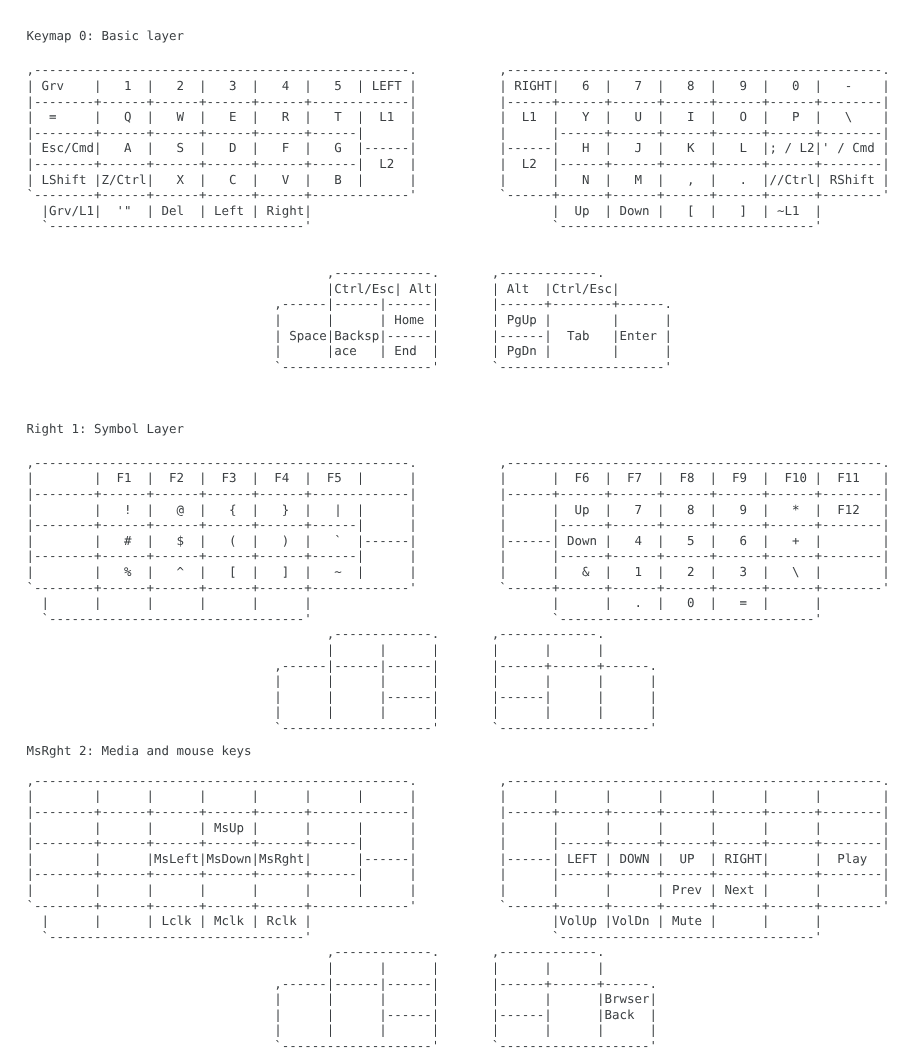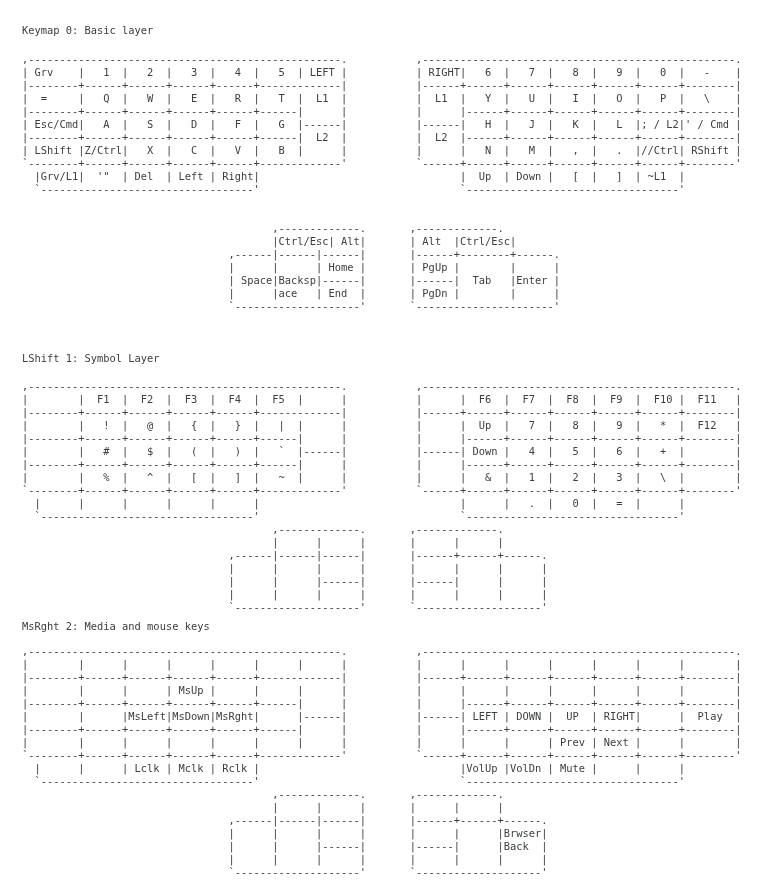--- a/index.html
+++ b/index.html
@@ -46,21 +46,21 @@
                                         ,-------------.       ,-------------.
                                         |Ctrl/Esc| Alt|       | Alt  |Ctrl/Esc|
                                  ,------|------|------|       |------+--------+------.
                                  |      |      | Home |       | PgUp |        |      |
                                  | Space|Backsp|------|       |------|  Tab   |Enter |
                                  |      |ace   | End  |       | PgDn |        |      |
                                  `--------------------'       `----------------------'</pre>
   </section>
 
   <section class="sec-1">
-    <div class="km-title">LShift 1: Symbol Layer</div>
+    <div class="km-title">Right 1: Symbol Layer</div>
     <pre class="km-ascii">,--------------------------------------------------.           ,--------------------------------------------------.
 |        |  F1  |  F2  |  F3  |  F4  |  F5  |      |           |      |  F6  |  F7  |  F8  |  F9  |  F10 |  F11   |
 |--------+------+------+------+------+-------------|           |------+------+------+------+------+------+--------|
 |        |   !  |   @  |   {  |   }  |   |  |      |           |      |  Up  |   7  |   8  |   9  |   *  |  F12   |
 |--------+------+------+------+------+------|      |           |      |------+------+------+------+------+--------|
 |        |   #  |   $  |   (  |   )  |   `  |------|           |------| Down |   4  |   5  |   6  |   +  |        |
 |--------+------+------+------+------+------|      |           |      |------+------+------+------+------+--------|
 |        |   %  |   ^  |   [  |   ]  |   ~  |      |           |      |   &amp;  |   1  |   2  |   3  |   \  |        |
 `--------+------+------+------+------+-------------'           `------+------+------+------+------+------+--------'
   |      |      |      |      |      |                                |      |   .  |   0  |   =  |      |

